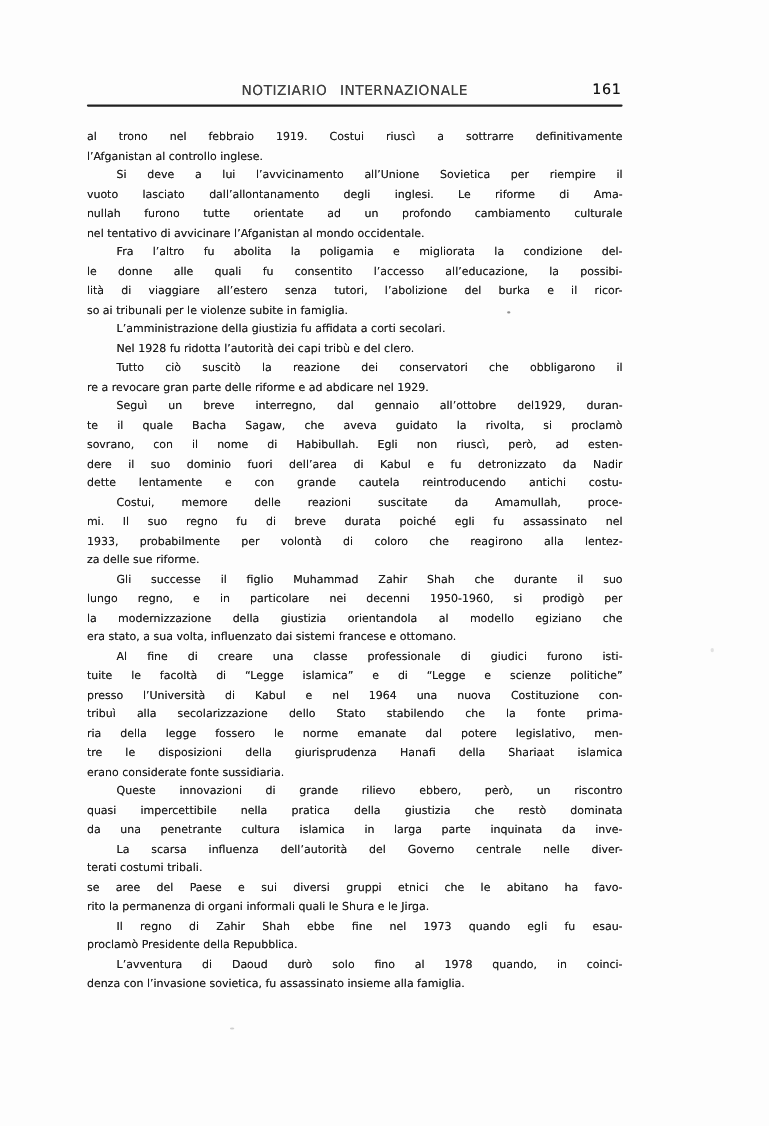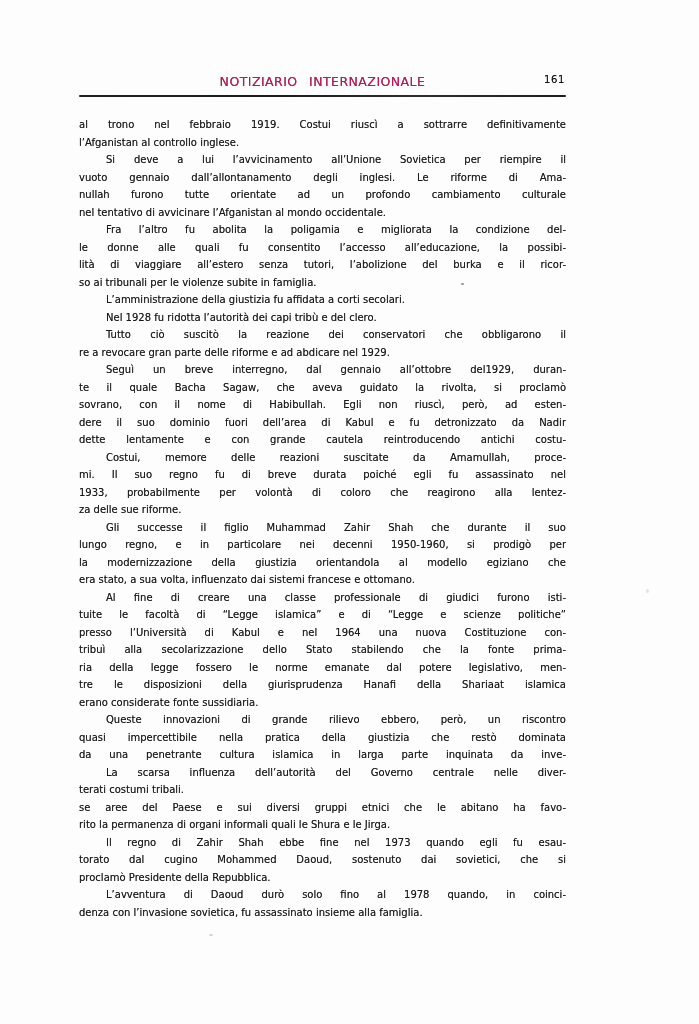--- a/index.html
+++ b/index.html
@@ -29,29 +29,29 @@
   }
   .running-head {
     position: absolute;
     left: 0;
     right: 0;
     top: 0;
     text-align: center;
     font-size: 12.5px;
     letter-spacing: 0.45px;
     word-spacing: 7px;
-    color: #be185d;
+    color: #404040;
     text-shadow: 0 0 0.4px rgba(15,15,15,0.65);
     white-space: nowrap;
   }
   .page-number {
     position: absolute;
     right: 1px;
     top: 0;
-    font-size: 10px;
+    font-size: 13px;
     letter-spacing: 0.6px;
     color: #141414;
     text-shadow: 0 0 0.4px rgba(15,15,15,0.65);
   }
   .header-rule {
     position: absolute;
     left: 79px;
     top: 95px;
     width: 487px;
     height: 2.4px;
@@ -101,21 +101,21 @@
     <div class="running-head">NOTIZIARIO  INTERNAZIONALE</div>
     <div class="page-number">161</div>
   </div>
 
   <div class="header-rule"></div>
 
   <div class="page-body" id="page-body">
       <div class="para-line">al trono nel febbraio 1919. Costui riuscì a sottrarre definitivamente</div>
       <div class="para-line last">l’Afganistan al controllo inglese.</div>
       <div class="para-line indent">Si deve a lui l’avvicinamento all’Unione Sovietica per riempire il</div>
-      <div class="para-line">vuoto gennaio dall’allontanamento degli inglesi. Le riforme di Ama-</div>
+      <div class="para-line">vuoto lasciato dall’allontanamento degli inglesi. Le riforme di Ama-</div>
       <div class="para-line">nullah furono tutte orientate ad un profondo cambiamento culturale</div>
       <div class="para-line last">nel tentativo di avvicinare l’Afganistan al mondo occidentale.</div>
       <div class="para-line indent">Fra l’altro fu abolita la poligamia e migliorata la condizione del-</div>
       <div class="para-line">le donne alle quali fu consentito l’accesso all’educazione, la possibi-</div>
       <div class="para-line">lità di viaggiare all’estero senza tutori, l’abolizione del burka e il ricor-</div>
       <div class="para-line last">so ai tribunali per le violenze subite in famiglia.</div>
       <div class="para-line last indent">L’amministrazione della giustizia fu affidata a corti secolari.</div>
       <div class="para-line last indent">Nel 1928 fu ridotta l’autorità dei capi tribù e del clero.</div>
       <div class="para-line indent">Tutto ciò suscitò la reazione dei conservatori che obbligarono il</div>
       <div class="para-line last">re a revocare gran parte delle riforme e ad abdicare nel 1929.</div>
@@ -140,21 +140,20 @@
       <div class="para-line">tre le disposizioni della giurisprudenza Hanafi della Shariaat islamica</div>
       <div class="para-line last">erano considerate fonte sussidiaria.</div>
       <div class="para-line indent">Queste innovazioni di grande rilievo ebbero, però, un riscontro</div>
       <div class="para-line">quasi impercettibile nella pratica della giustizia che restò dominata</div>
       <div class="para-line">da una penetrante cultura islamica in larga parte inquinata da inve-</div>
       <div class="para-line indent">La scarsa influenza dell’autorità del Governo centrale nelle diver-</div>
       <div class="para-line last">terati costumi tribali.</div>
       <div class="para-line">se aree del Paese e sui diversi gruppi etnici che le abitano ha favo-</div>
       <div class="para-line last">rito la permanenza di organi informali quali le Shura e le Jirga.</div>
       <div class="para-line indent">Il regno di Zahir Shah ebbe fine nel 1973 quando egli fu esau-</div>
-      <div class="para-line">torato dal cugino Mohammed Daoud, sostenuto dai sovietici, che si</div>
       <div class="para-line last">proclamò Presidente della Repubblica.</div>
       <div class="para-line indent">L’avventura di Daoud durò solo fino al 1978 quando, in coinci-</div>
       <div class="para-line last">denza con l’invasione sovietica, fu assassinato insieme alla famiglia.</div>
     </div>
 
   <div class="speckle s1"></div>
   <div class="speckle s2"></div>
   <div class="speckle s3"></div>
 
 </div>

